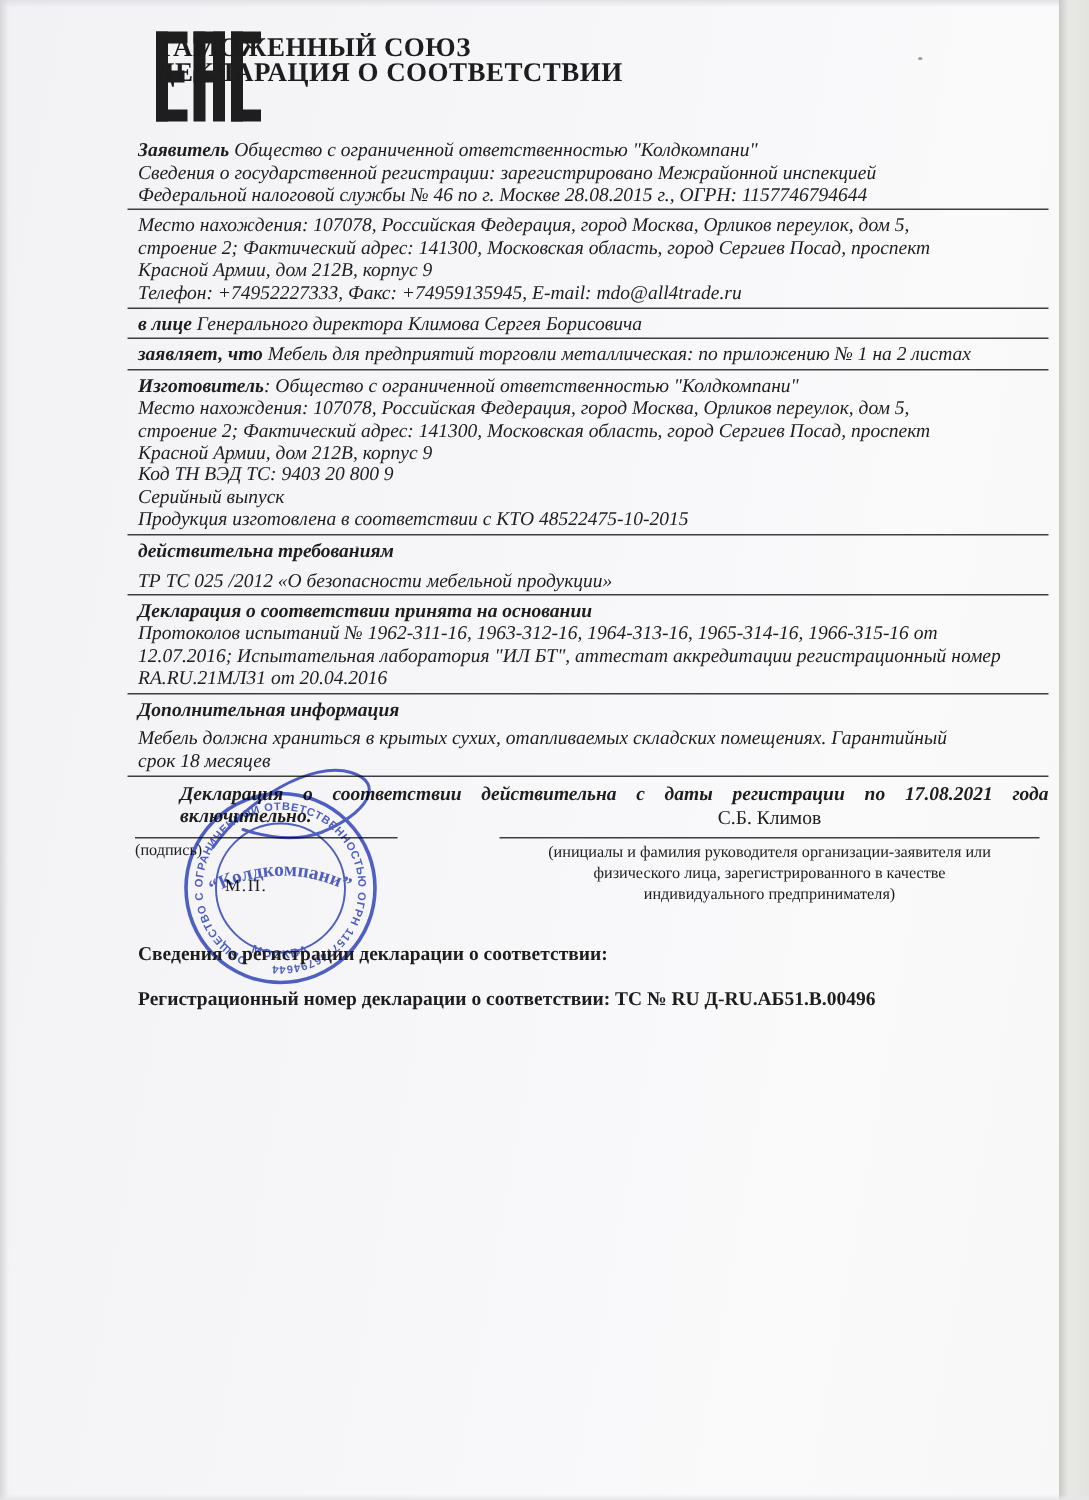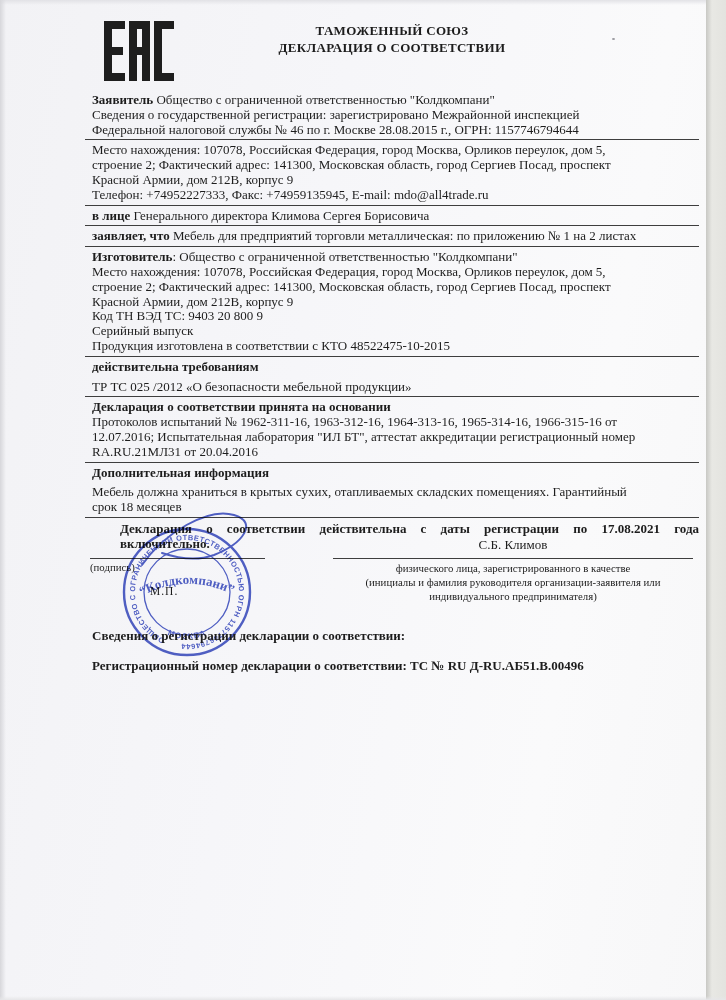--- a/index.html
+++ b/index.html
@@ -9,25 +9,25 @@
   .edge-left{position:absolute;left:0;top:0;bottom:0;width:6px;
         background:linear-gradient(to right,#d7d7db,rgba(246,246,248,0));}
   .edge-top{position:absolute;left:0;top:0;right:0;height:5px;
         background:linear-gradient(to bottom,#e2e2e6,rgba(246,246,248,0));}
   .edge-right{position:absolute;top:0;bottom:0;left:706px;width:20px;
         background:linear-gradient(to right,#c8c8c4,#e8e8e4 30%,#e3e3df);}
   .edge-bottom{position:absolute;left:0;right:0;bottom:0;height:4px;
         background:linear-gradient(to top,#e6e6e8,rgba(246,246,248,0));}
   .speck{position:absolute;width:3px;height:2px;background:#9a9aa0;border-radius:50%;}
 
-  .title{position:absolute;left:86px;top:23px;width:612px;text-align:center;
-         font-weight:bold;font-size:13px;line-height:16.5px;letter-spacing:.3px;}
+  .title{position:absolute;left:104px;top:23px;width:612px;
+         font-weight:bold;font-size:18px;line-height:16.5px;letter-spacing:.3px;}
 
   .content{position:absolute;left:85px;top:92px;width:614px;font-size:13px;line-height:14.8px;}
-  .sec{padding:1px 0 2px 7px;white-space:nowrap;}
+  .sec{padding:1px 0 2px 7px;white-space:nowrap;font-style:italic;}
   .sec.hr{border-bottom:1.5px solid #3e3e3e;margin-bottom:2px;}
   .b{font-weight:bold;}
   .jline{white-space:normal;text-align:justify;text-align-last:justify;font-weight:bold;}
 
   .sigline{position:absolute;border-top:1.4px solid #3e3e3e;}
   .sig-left-line{left:90px;top:558px;width:175px;}
   .sig-right-line{left:333px;top:558px;width:360px;}
   .podpis{position:absolute;left:90px;top:561px;width:175px;font-size:10.8px;}
   .mp{position:absolute;left:150px;top:585px;font-size:11.5px;letter-spacing:1px;}
   .head-name{position:absolute;left:333px;top:537px;width:360px;text-align:center;font-size:13px;}
@@ -137,22 +137,22 @@
 
   </div>
 
   <div class="sigline sig-left-line"></div>
   <div class="podpis">(подпись)</div>
   <div class="mp">М.П.</div>
 
   <div class="head-name">С.Б. Климов</div>
   <div class="sigline sig-right-line"></div>
   <div class="caption">
+    <div>(инициалы и фамилия руководителя организации-заявителя или</div>
     <div>физического лица, зарегистрированного в качестве</div>
-    <div>(инициалы и фамилия руководителя организации-заявителя или</div>
     <div>индивидуального предпринимателя)</div>
   </div>
 
   <svg class="stamp" width="180" height="168" viewBox="0 0 180 168">
     <g stroke="#3a4cc0" fill="none">
       <circle cx="75" cy="89" r="63" stroke-width="2.4"></circle>
       <circle cx="75" cy="89" r="43" stroke-width="1.3"></circle>
       <path d="M 30,62 C 52,30 96,4 122,12 C 146,19 132,40 102,52 C 83,59 62,54 50,50" stroke-width="2" stroke-linecap="round"></path>
     </g>
     <defs>

